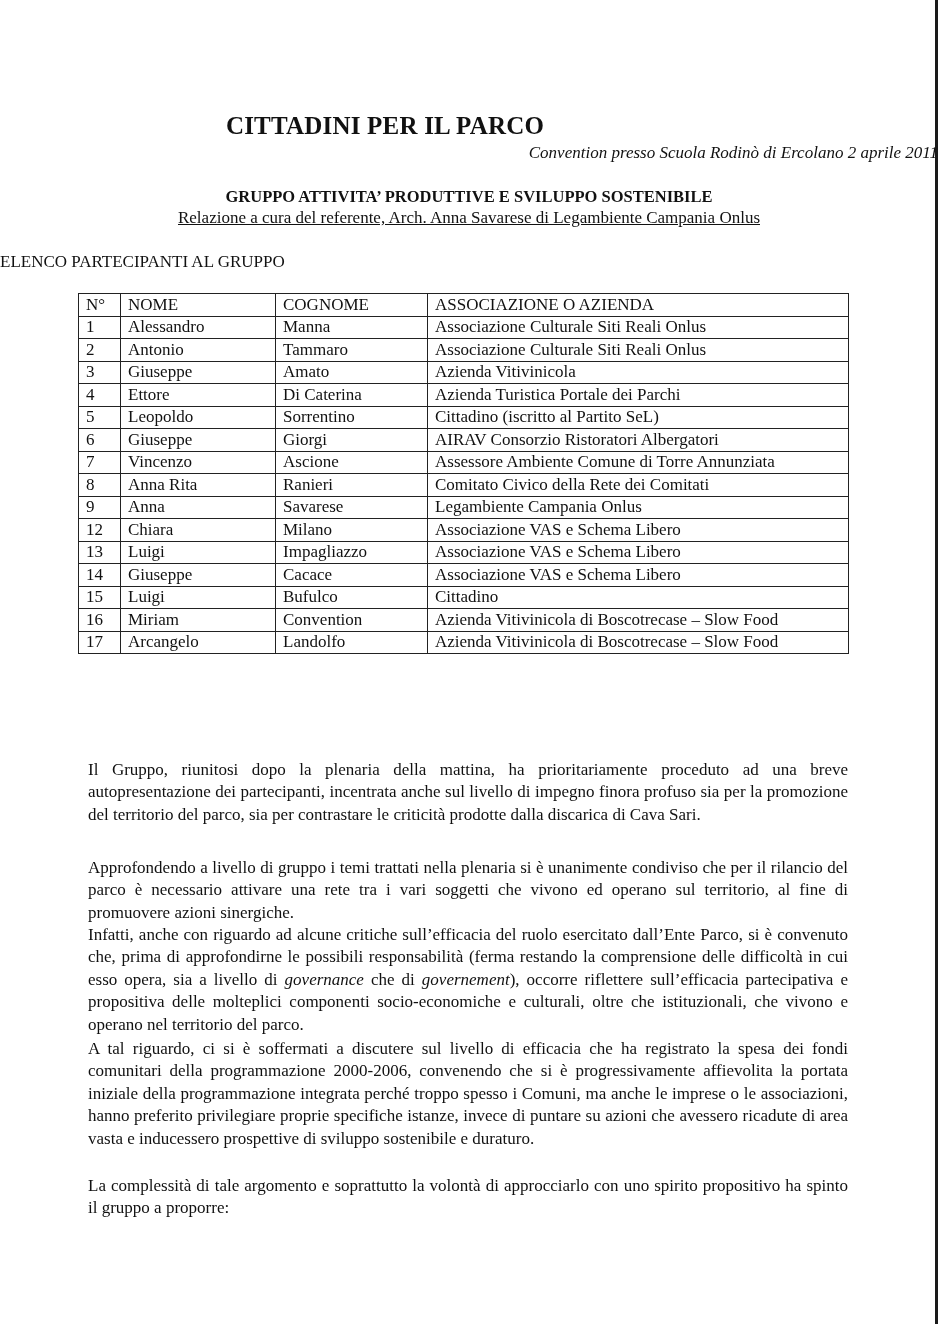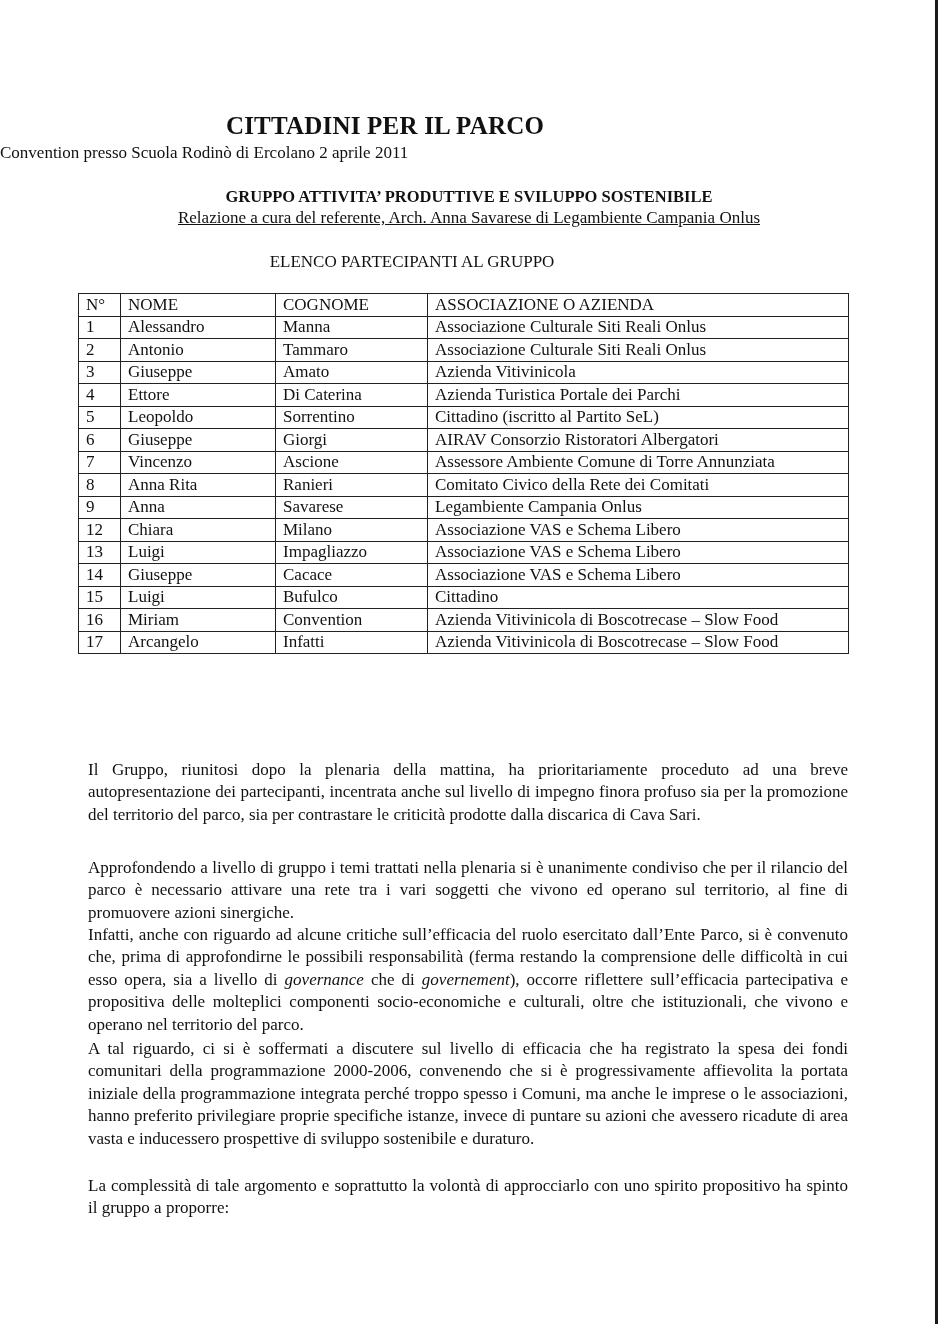--- a/index.html
+++ b/index.html
@@ -38,23 +38,24 @@
       font-weight: bold;
       font-size: 25px;
       letter-spacing: 0.2px;
       line-height: 30px;
     }
     .subtitle {
       position: absolute;
       top: 142px;
       left: 0;
       width: 938px;
-      text-align: left;
+      text-align: right;
       font-size: 17px;
       line-height: 22px;
+      font-style: italic;
     }
     .group-title {
       position: absolute;
       top: 186px;
       left: 0;
       width: 938px;
       text-align: center;
       font-weight: bold;
       font-size: 16.5px;
       line-height: 21px;
@@ -67,21 +68,21 @@
       text-align: center;
       font-size: 17px;
       line-height: 22px;
       text-decoration: underline;
     }
     .list-title {
       position: absolute;
       top: 251px;
       left: 0;
       width: 824px;
-      text-align: center;
+      text-align: left;
       font-size: 17px;
       line-height: 22px;
     }
     table.participants {
       position: absolute;
       top: 293px;
       left: 78px;
       width: 770px;
       border-collapse: collapse;
       font-size: 17px;
@@ -223,21 +224,21 @@
         </tr>
         <tr>
           <td>16</td>
           <td>Miriam</td>
           <td>Convention</td>
           <td>Azienda Vitivinicola di Boscotrecase – Slow Food</td>
         </tr>
         <tr>
           <td>17</td>
           <td>Arcangelo</td>
-          <td>Infatti</td>
+          <td>Landolfo</td>
           <td>Azienda Vitivinicola di Boscotrecase – Slow Food</td>
         </tr>
       </tbody>
   </table>
 
   <p class="body-text p1">Il Gruppo, riunitosi dopo la plenaria della mattina, ha prioritariamente proceduto ad una breve autopresentazione dei partecipanti, incentrata anche sul livello di impegno finora profuso sia per la promozione del territorio del parco, sia per contrastare le criticità prodotte dalla discarica di Cava Sari.</p>
   <p class="body-text p2">Approfondendo a livello di gruppo i temi trattati nella plenaria si è unanimente condiviso che per il rilancio del parco è necessario attivare una rete tra i vari soggetti che vivono ed operano sul territorio, al fine di promuovere azioni sinergiche.</p>
   <p class="body-text p3"><span>Infatti, anche con riguardo ad alcune critiche sull’efficacia del ruolo esercitato dall’Ente Parco, si è convenuto che, prima di approfondirne le possibili responsabilità  (ferma restando la comprensione delle difficoltà in cui esso opera, sia a livello di </span><em>governance</em><span> che di </span><em>governement</em><span>), occorre riflettere sull’efficacia partecipativa e propositiva delle molteplici componenti socio-economiche e culturali, oltre che istituzionali, che vivono e operano nel territorio del parco.</span></p>
   <p class="body-text p4">A tal riguardo, ci si è soffermati a discutere sul livello di efficacia che ha registrato la spesa dei fondi comunitari della programmazione 2000-2006, convenendo che si è progressivamente affievolita la portata iniziale della programmazione integrata perché troppo spesso i Comuni, ma anche le imprese o le associazioni, hanno preferito privilegiare proprie specifiche istanze, invece di puntare su azioni che avessero ricadute di area vasta e inducessero prospettive di sviluppo sostenibile e duraturo.</p>
   <p class="body-text p5">La complessità di tale argomento e soprattutto la volontà di approcciarlo con uno spirito propositivo ha spinto il gruppo a  proporre:</p>

